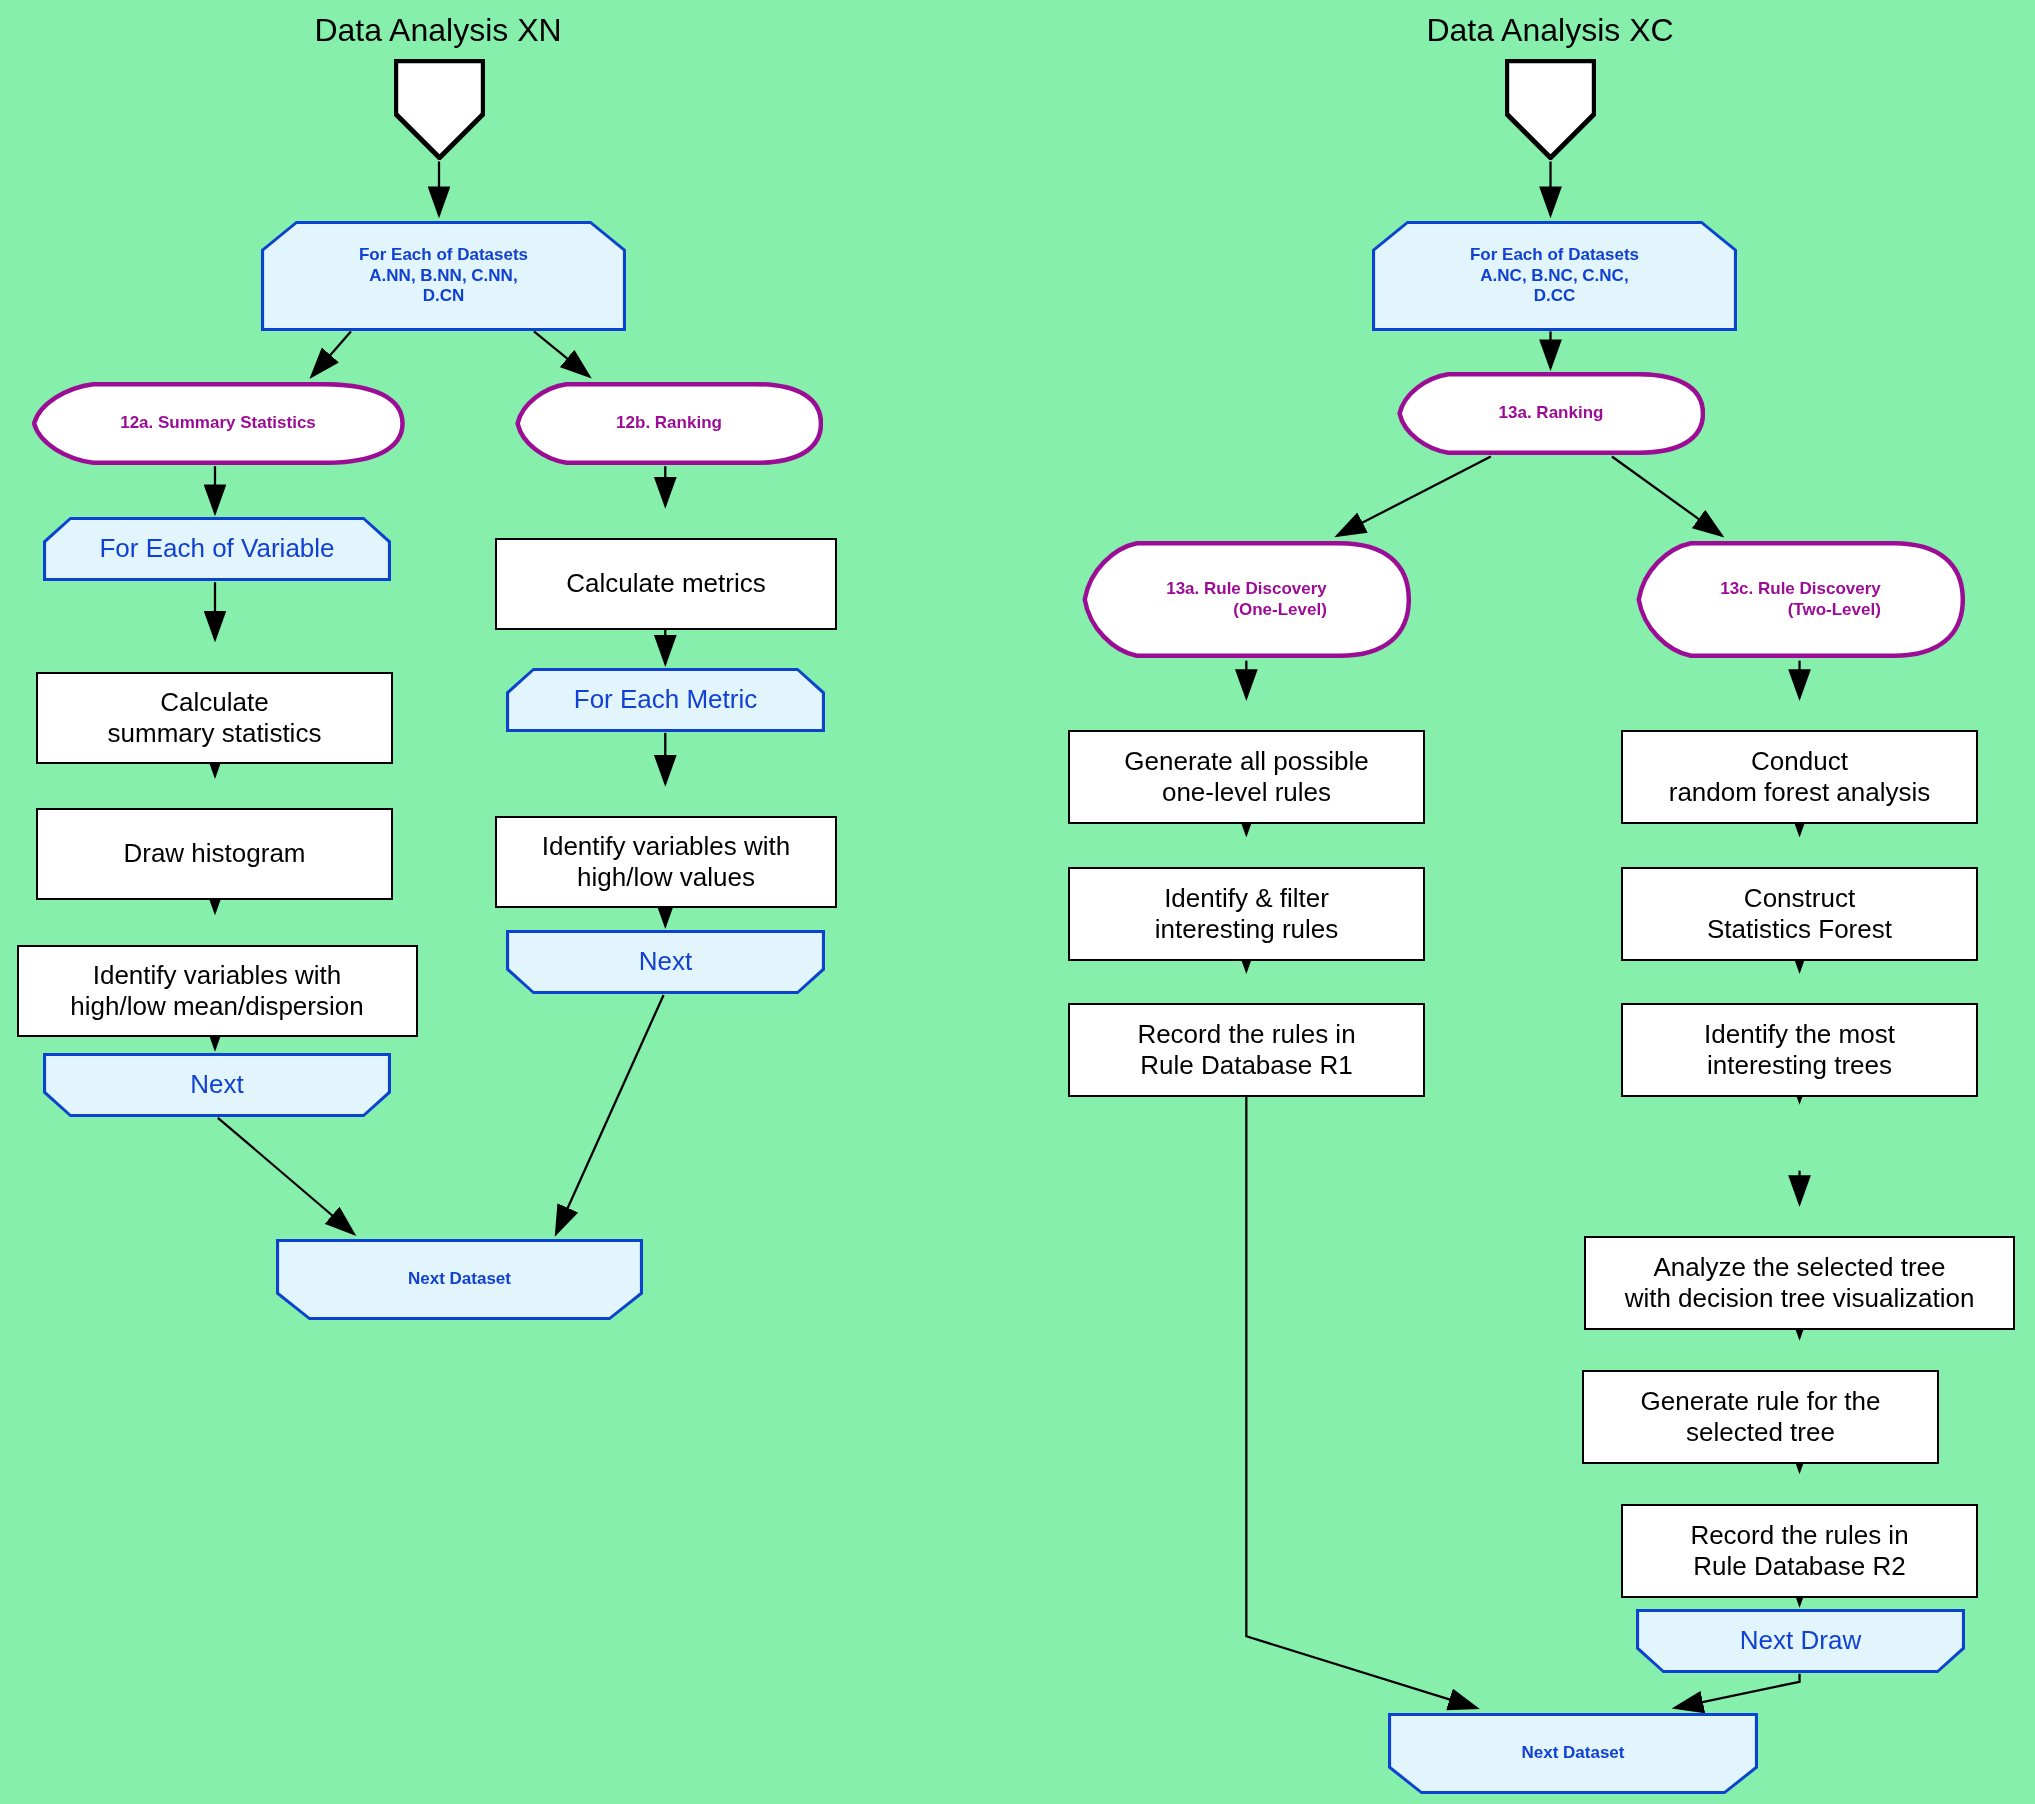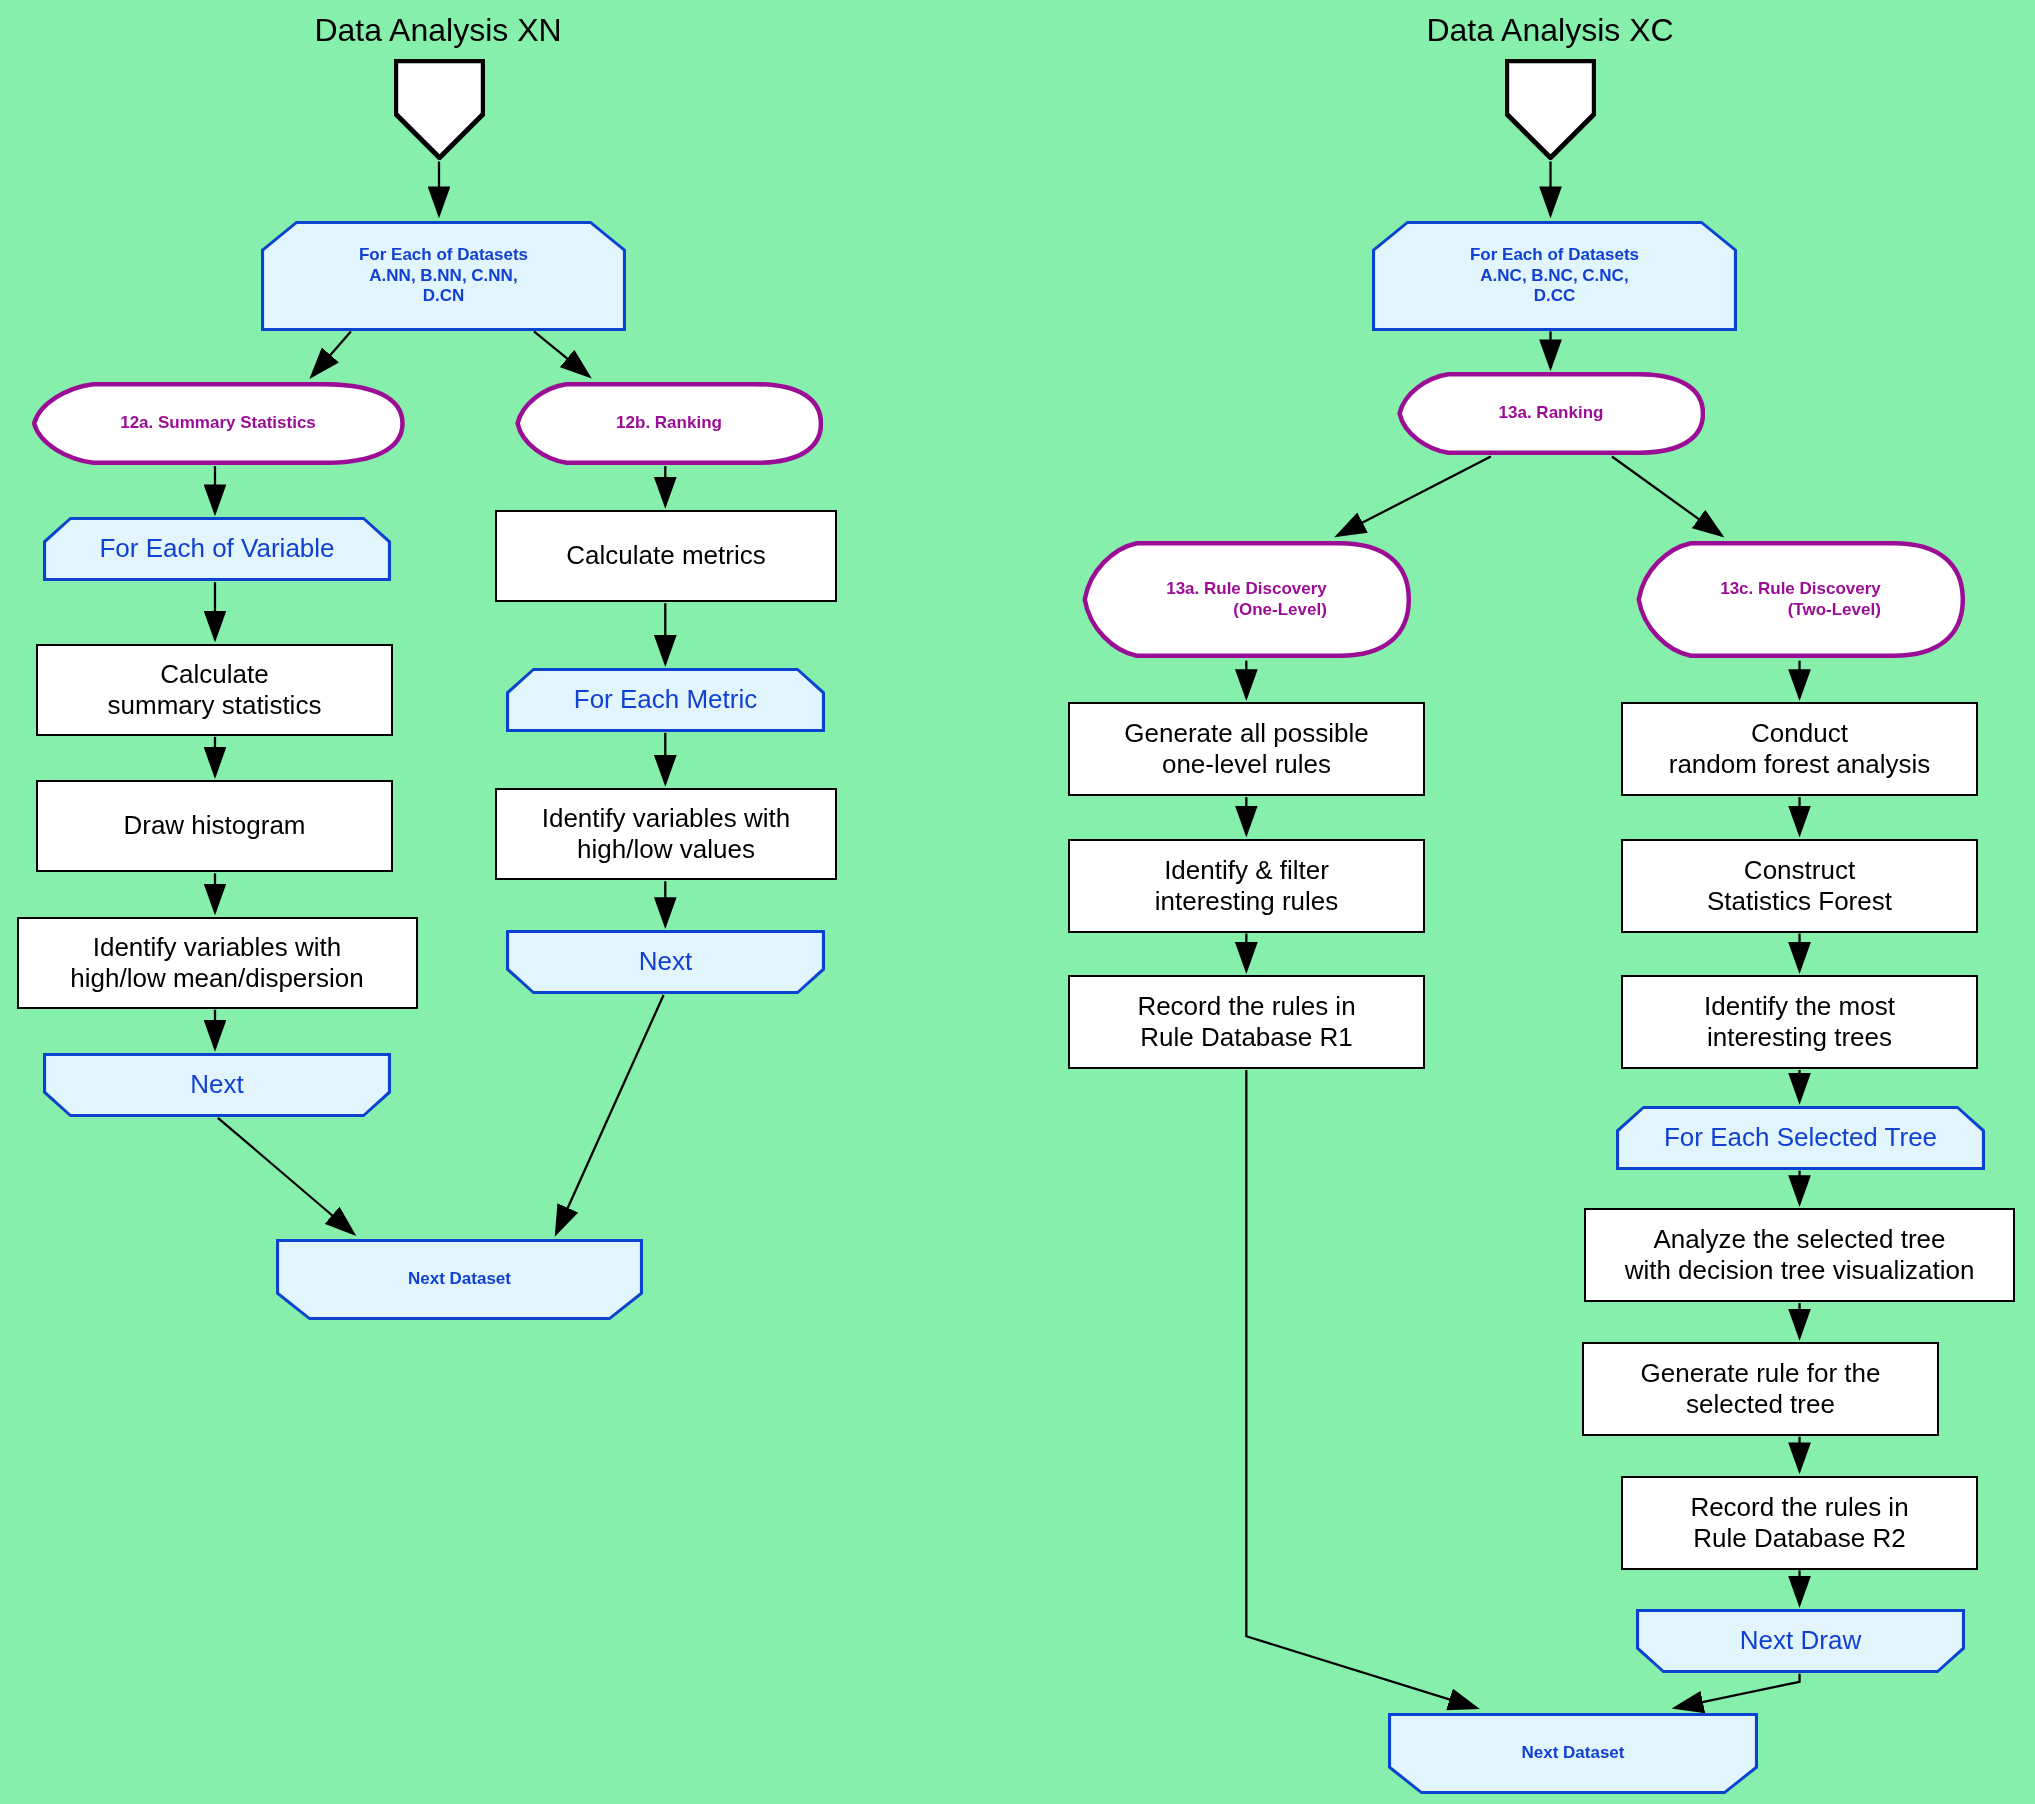--- a/index.html
+++ b/index.html
@@ -16,21 +16,21 @@
   }
   .wires{position:absolute;left:0;top:0;z-index:1;}
   .node{position:absolute;z-index:2;display:flex;align-items:center;justify-content:center;
         text-align:center;box-sizing:border-box;}
   .lbl{position:relative;z-index:3;white-space:pre-line;font-size:26px;line-height:1.2;
        color:var(--ink);}
   .lbl.blue{color:var(--blue-text);}
   .lbl.purple{color:var(--purple);text-align:right;}
   .lbl.f48{font-size:17px;font-weight:bold;}
   .title{font-size:32px;color:#000;display:flex;align-items:center;justify-content:center;}
-  .rect{border:2.3px solid #000;background:#fff;}
+  .rect{border:2.3px solid #000;background:#fff;margin-top:28px;}
   
   .loopstart,.loopend{--cx:27px;--cy:24px;}
   .big-loop{--cx:35px;--cy:28.4px;}
   .nd-loop{--cx:33px;--cy:26px;}
   .shape-b,.shape-f{position:absolute;}
   .loopstart .shape-b{inset:0;background:var(--blue);
     clip-path:polygon(var(--cx) 0, calc(100% - var(--cx)) 0, 100% var(--cy), 100% 100%, 0 100%, 0 var(--cy));}
   .loopstart .shape-f{inset:3.1px;background:var(--blue-fill);
     clip-path:polygon(calc(var(--cx) - 2.3px) 0, calc(100% - var(--cx) + 2.3px) 0, 100% calc(var(--cy) - 1.7px), 100% 100%, 0 100%, 0 calc(var(--cy) - 1.7px));}
   .loopend .shape-b{inset:0;background:var(--blue);
@@ -234,25 +234,20 @@
   <div class="node rect" style="left:1621px;top:839px;width:357px;height:94px">
     <span class="lbl">Construct
 Statistics Forest</span>
   </div>
 
   <div class="node rect" style="left:1621px;top:975px;width:357px;height:94px">
     <span class="lbl">Identify the most
 interesting trees</span>
   </div>
 
-  <div class="node loopstart" style="left:1616px;top:1106px;width:369px;height:64px">
-    <div class="shape-b"></div>
-    <div class="shape-f"></div>
-    <span class="lbl blue">For Each Selected Tree</span>
-  </div>
 
   <div class="node rect" style="left:1584px;top:1208px;width:431px;height:94px">
     <span class="lbl">Analyze the selected tree
 with decision tree visualization</span>
   </div>
 
   <div class="node rect" style="left:1582px;top:1342px;width:357px;height:94px">
     <span class="lbl">Generate rule for the
 selected tree</span>
   </div>

